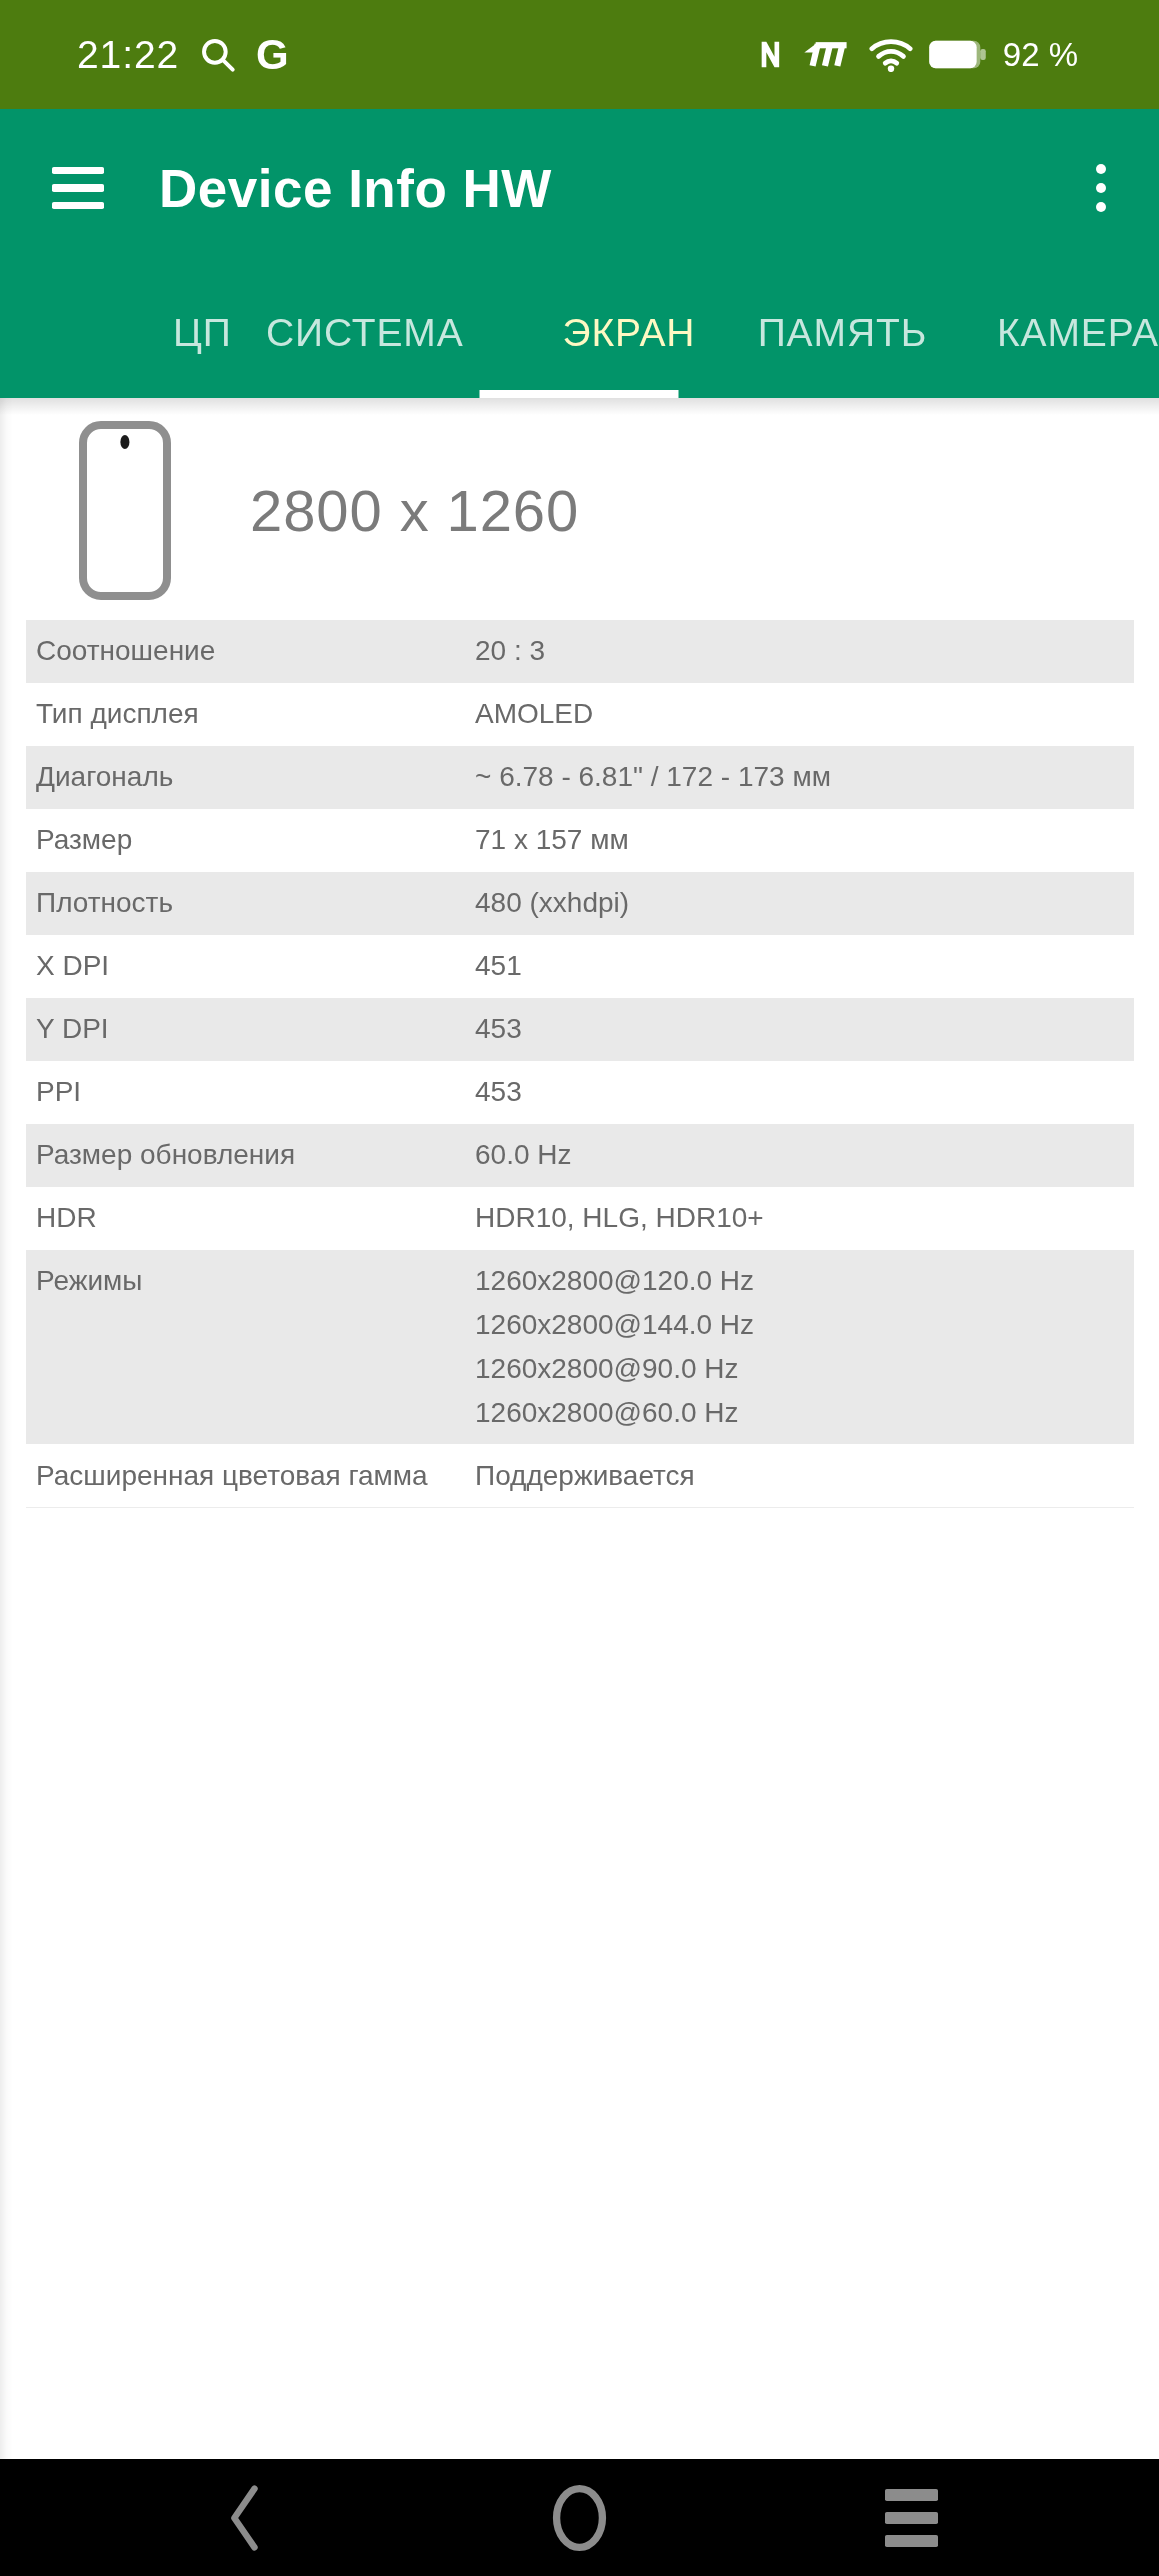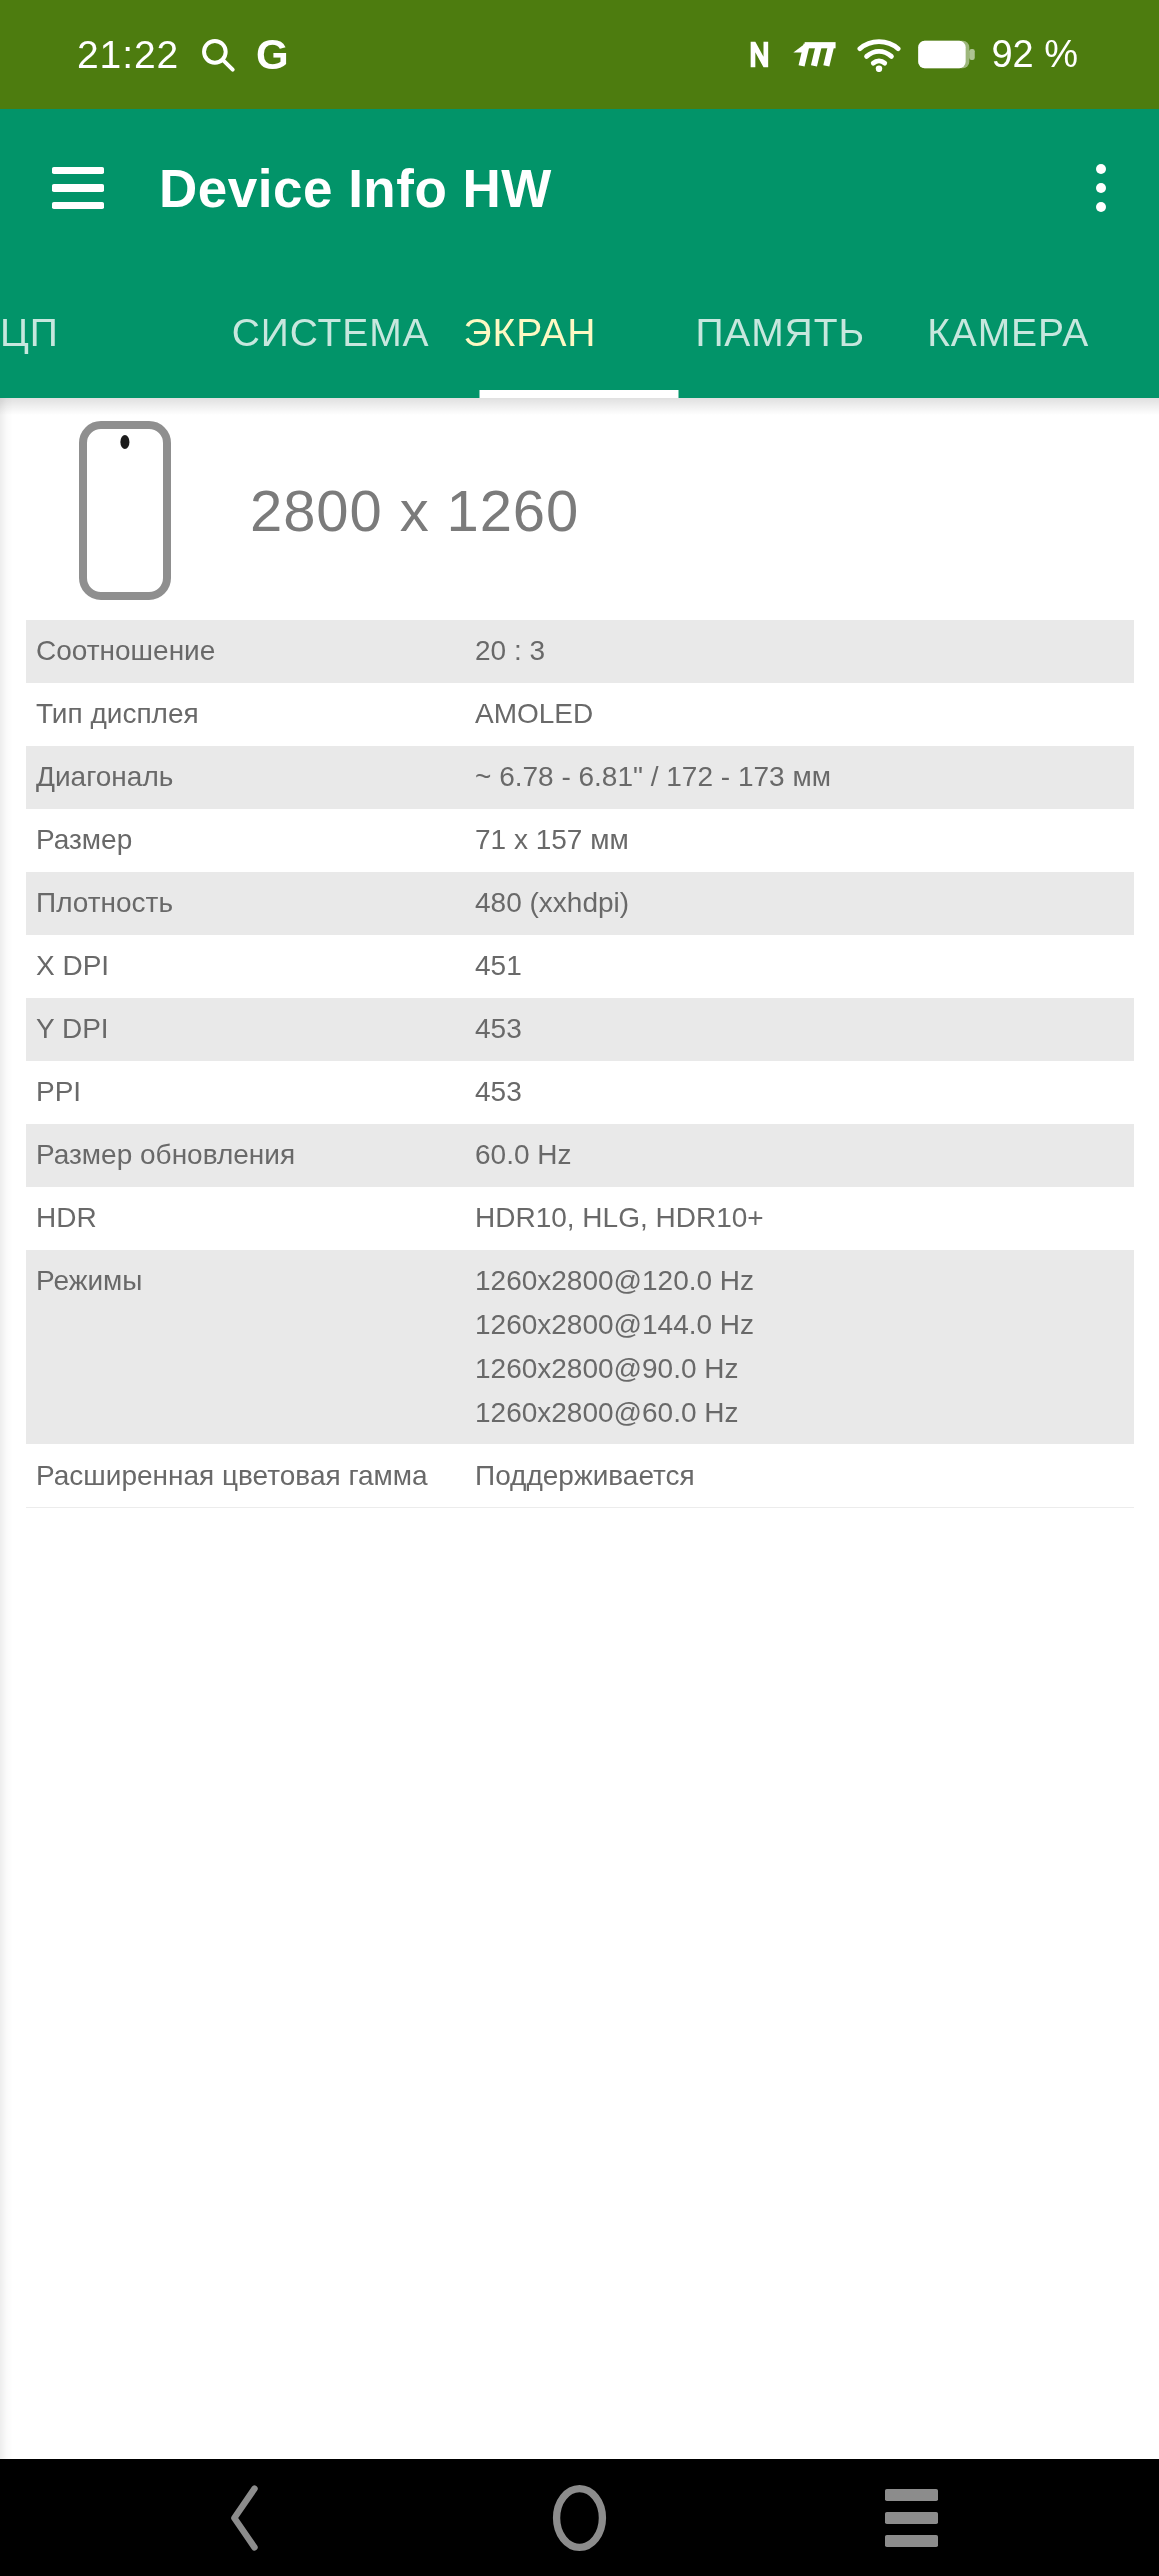--- a/index.html
+++ b/index.html
@@ -16,21 +16,21 @@
     position: absolute; top: 0; left: 0; width: 1159px; height: 109px;
     background: #4d7c0f;
     display: flex; align-items: center;
     padding: 0 81px 0 77px;
     color: #ffffff;
   }
   .status-left { display: flex; align-items: center; gap: 20px; }
   .status-right { margin-left: auto; display: flex; align-items: center; gap: 16.6px; }
   .status-time { font-size: 39px; letter-spacing: 0.9px; }
   .g-glyph { font-size: 42px; font-weight: bold; line-height: 1; }
-  .battery-pct { font-size: 38px; }
+  .battery-pct { font-size: 33px; }
 
   
   .app-bar {
     position: absolute; top: 109px; left: 0; width: 1159px; height: 158px;
     background: #029469;
     display: flex; align-items: center;
     padding: 0 46px 0 52px;
   }
   .hamburger { width: 52px; height: 42px; display: flex; flex-direction: column; justify-content: space-between; cursor: pointer; }
   .hamburger span { display: block; width: 52px; height: 7.4px; background: #fff; border-radius: 1.8px; }
@@ -42,21 +42,21 @@
   .overflow i { width: 10px; height: 10px; border-radius: 50%; background: #fff; }
 
   
   .tab-bar {
     position: absolute; top: 267px; left: 0; width: 1159px; height: 132px;
     background: #029469;
     display: flex;
   }
   .tab {
     position: relative; flex: 1;
-    display: flex; align-items: center; justify-content: flex-start;
+    display: flex; align-items: center; justify-content: flex-end;
     color: rgba(255,255,255,0.78);
     font-size: 39px; font-weight: 500; letter-spacing: 0.9px;
     cursor: pointer; white-space: nowrap;
   }
   .tab.active { color: #fef9c3; }
   .tab.active .indicator {
     position: absolute; bottom: 0; left: 50%; transform: translateX(-50%);
     width: 199px; height: 9.2px; background: #ffffff;
   }
 

